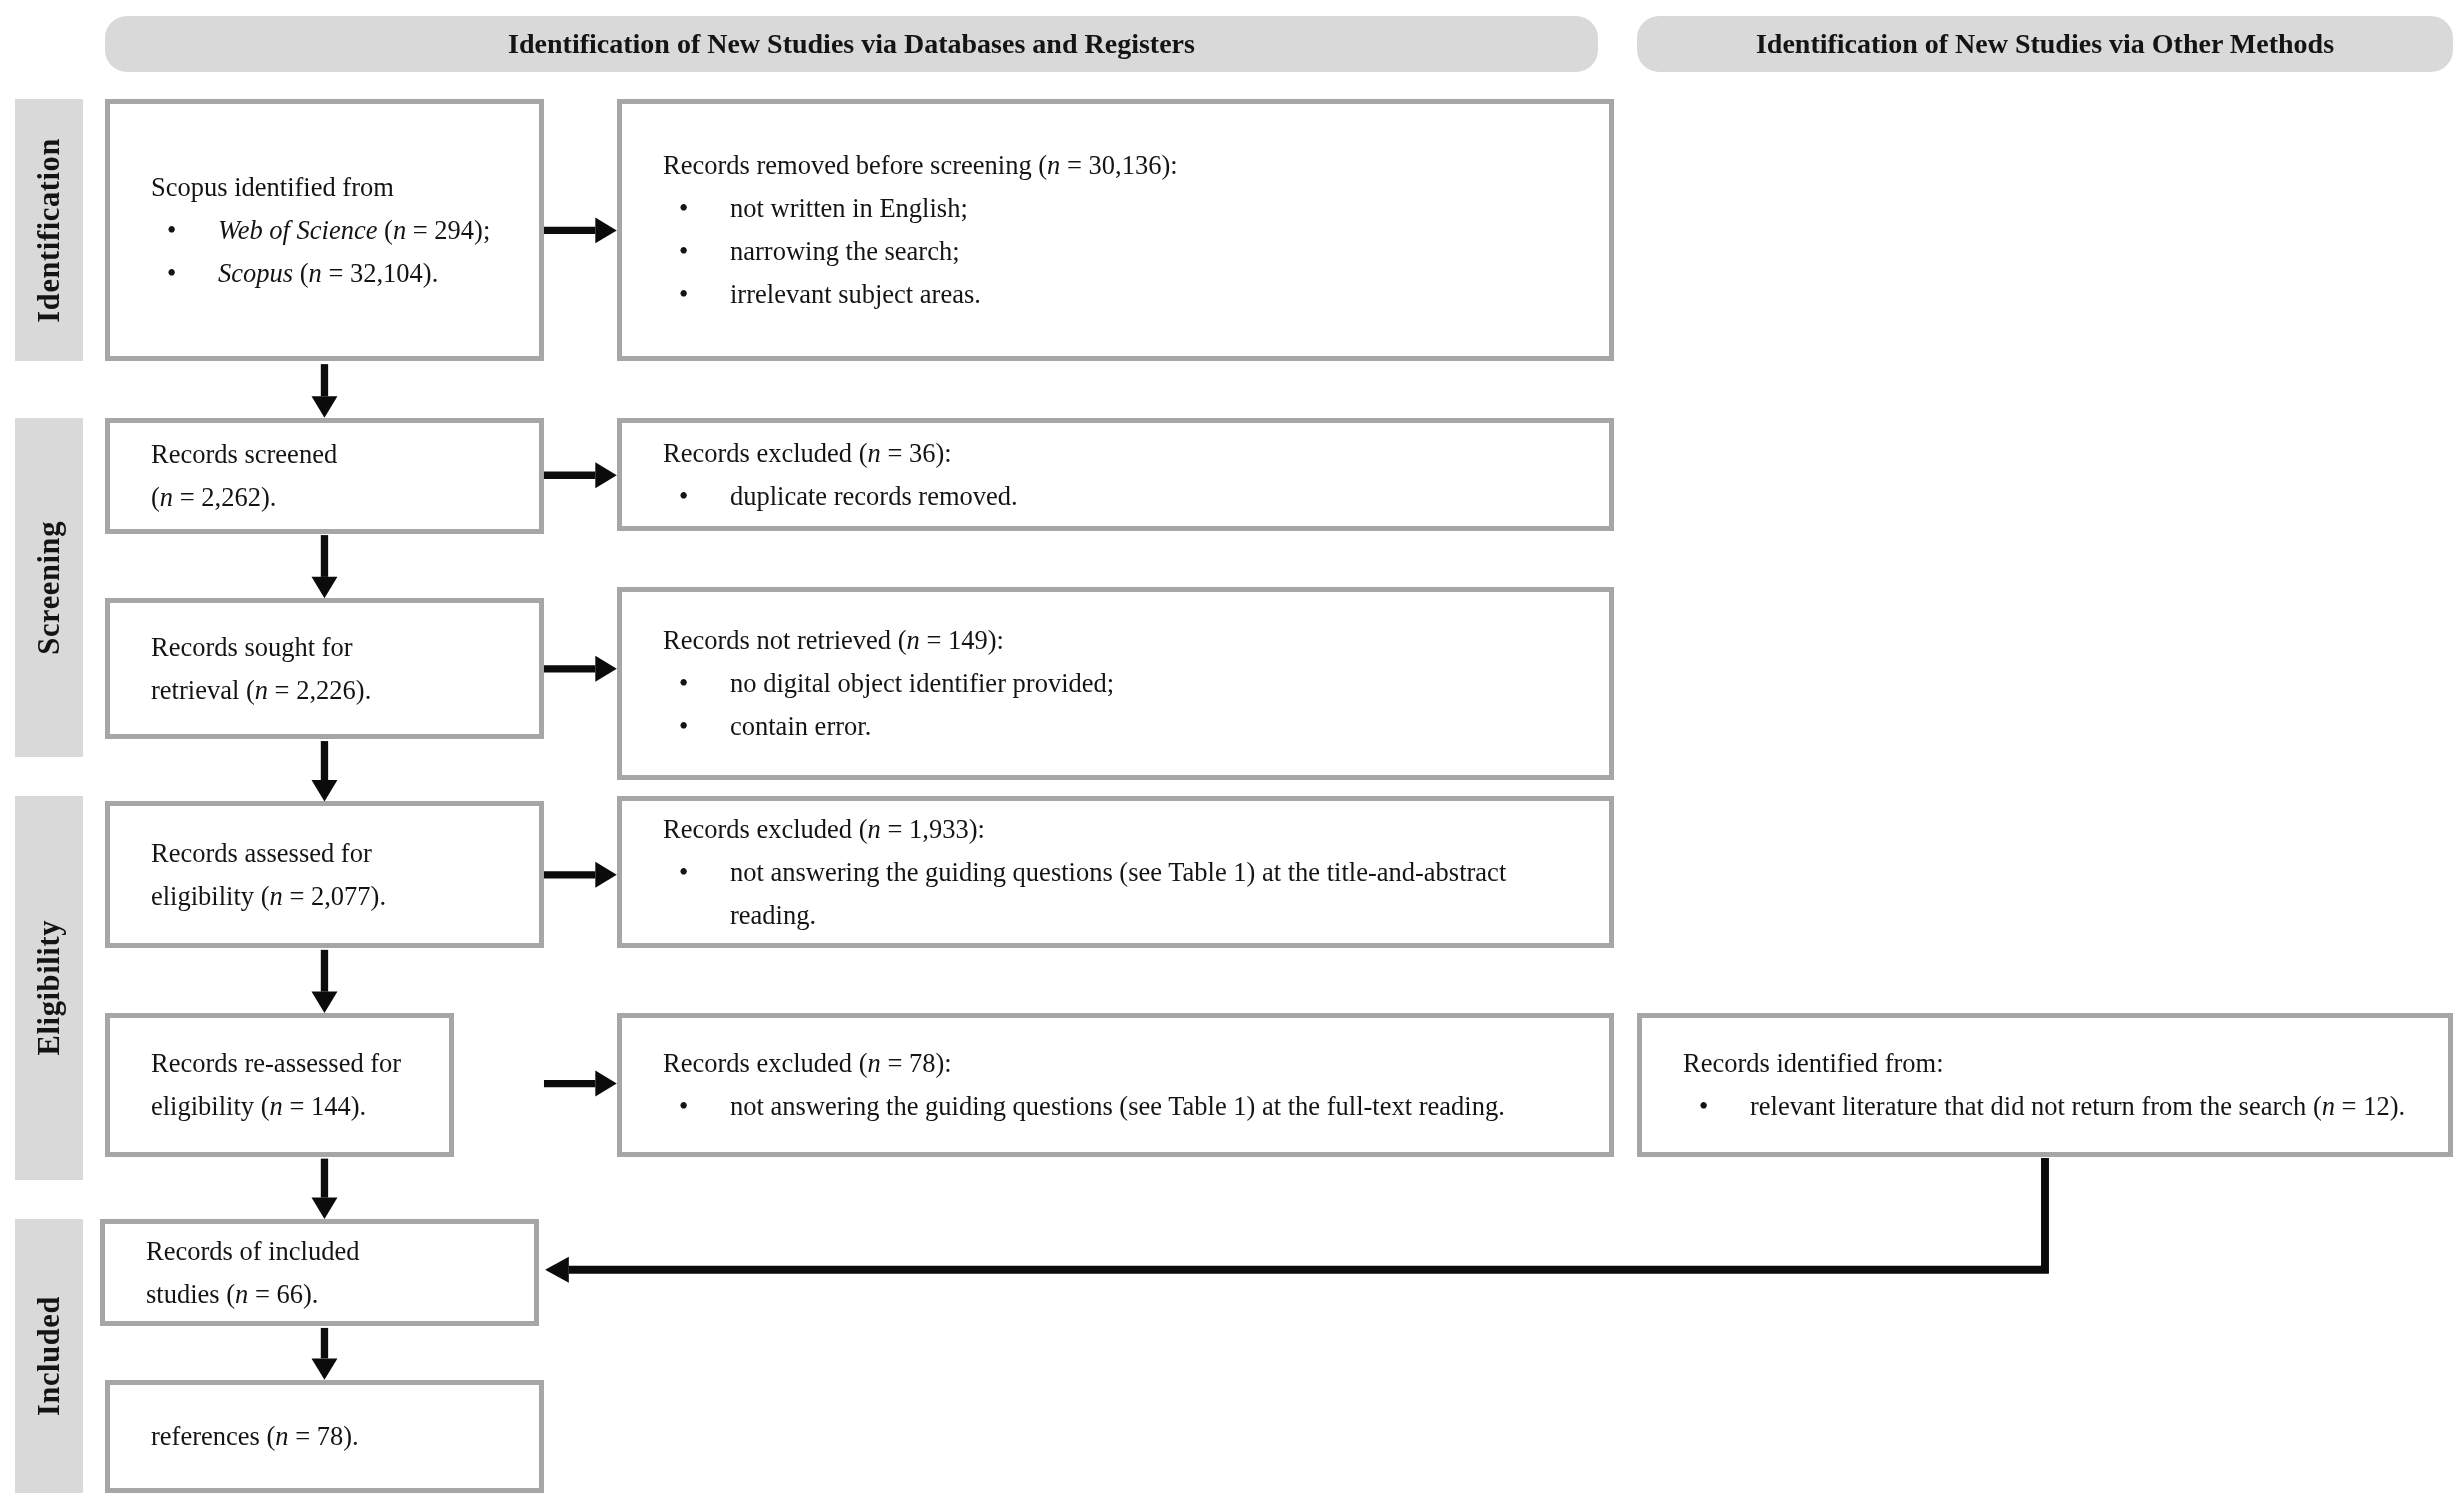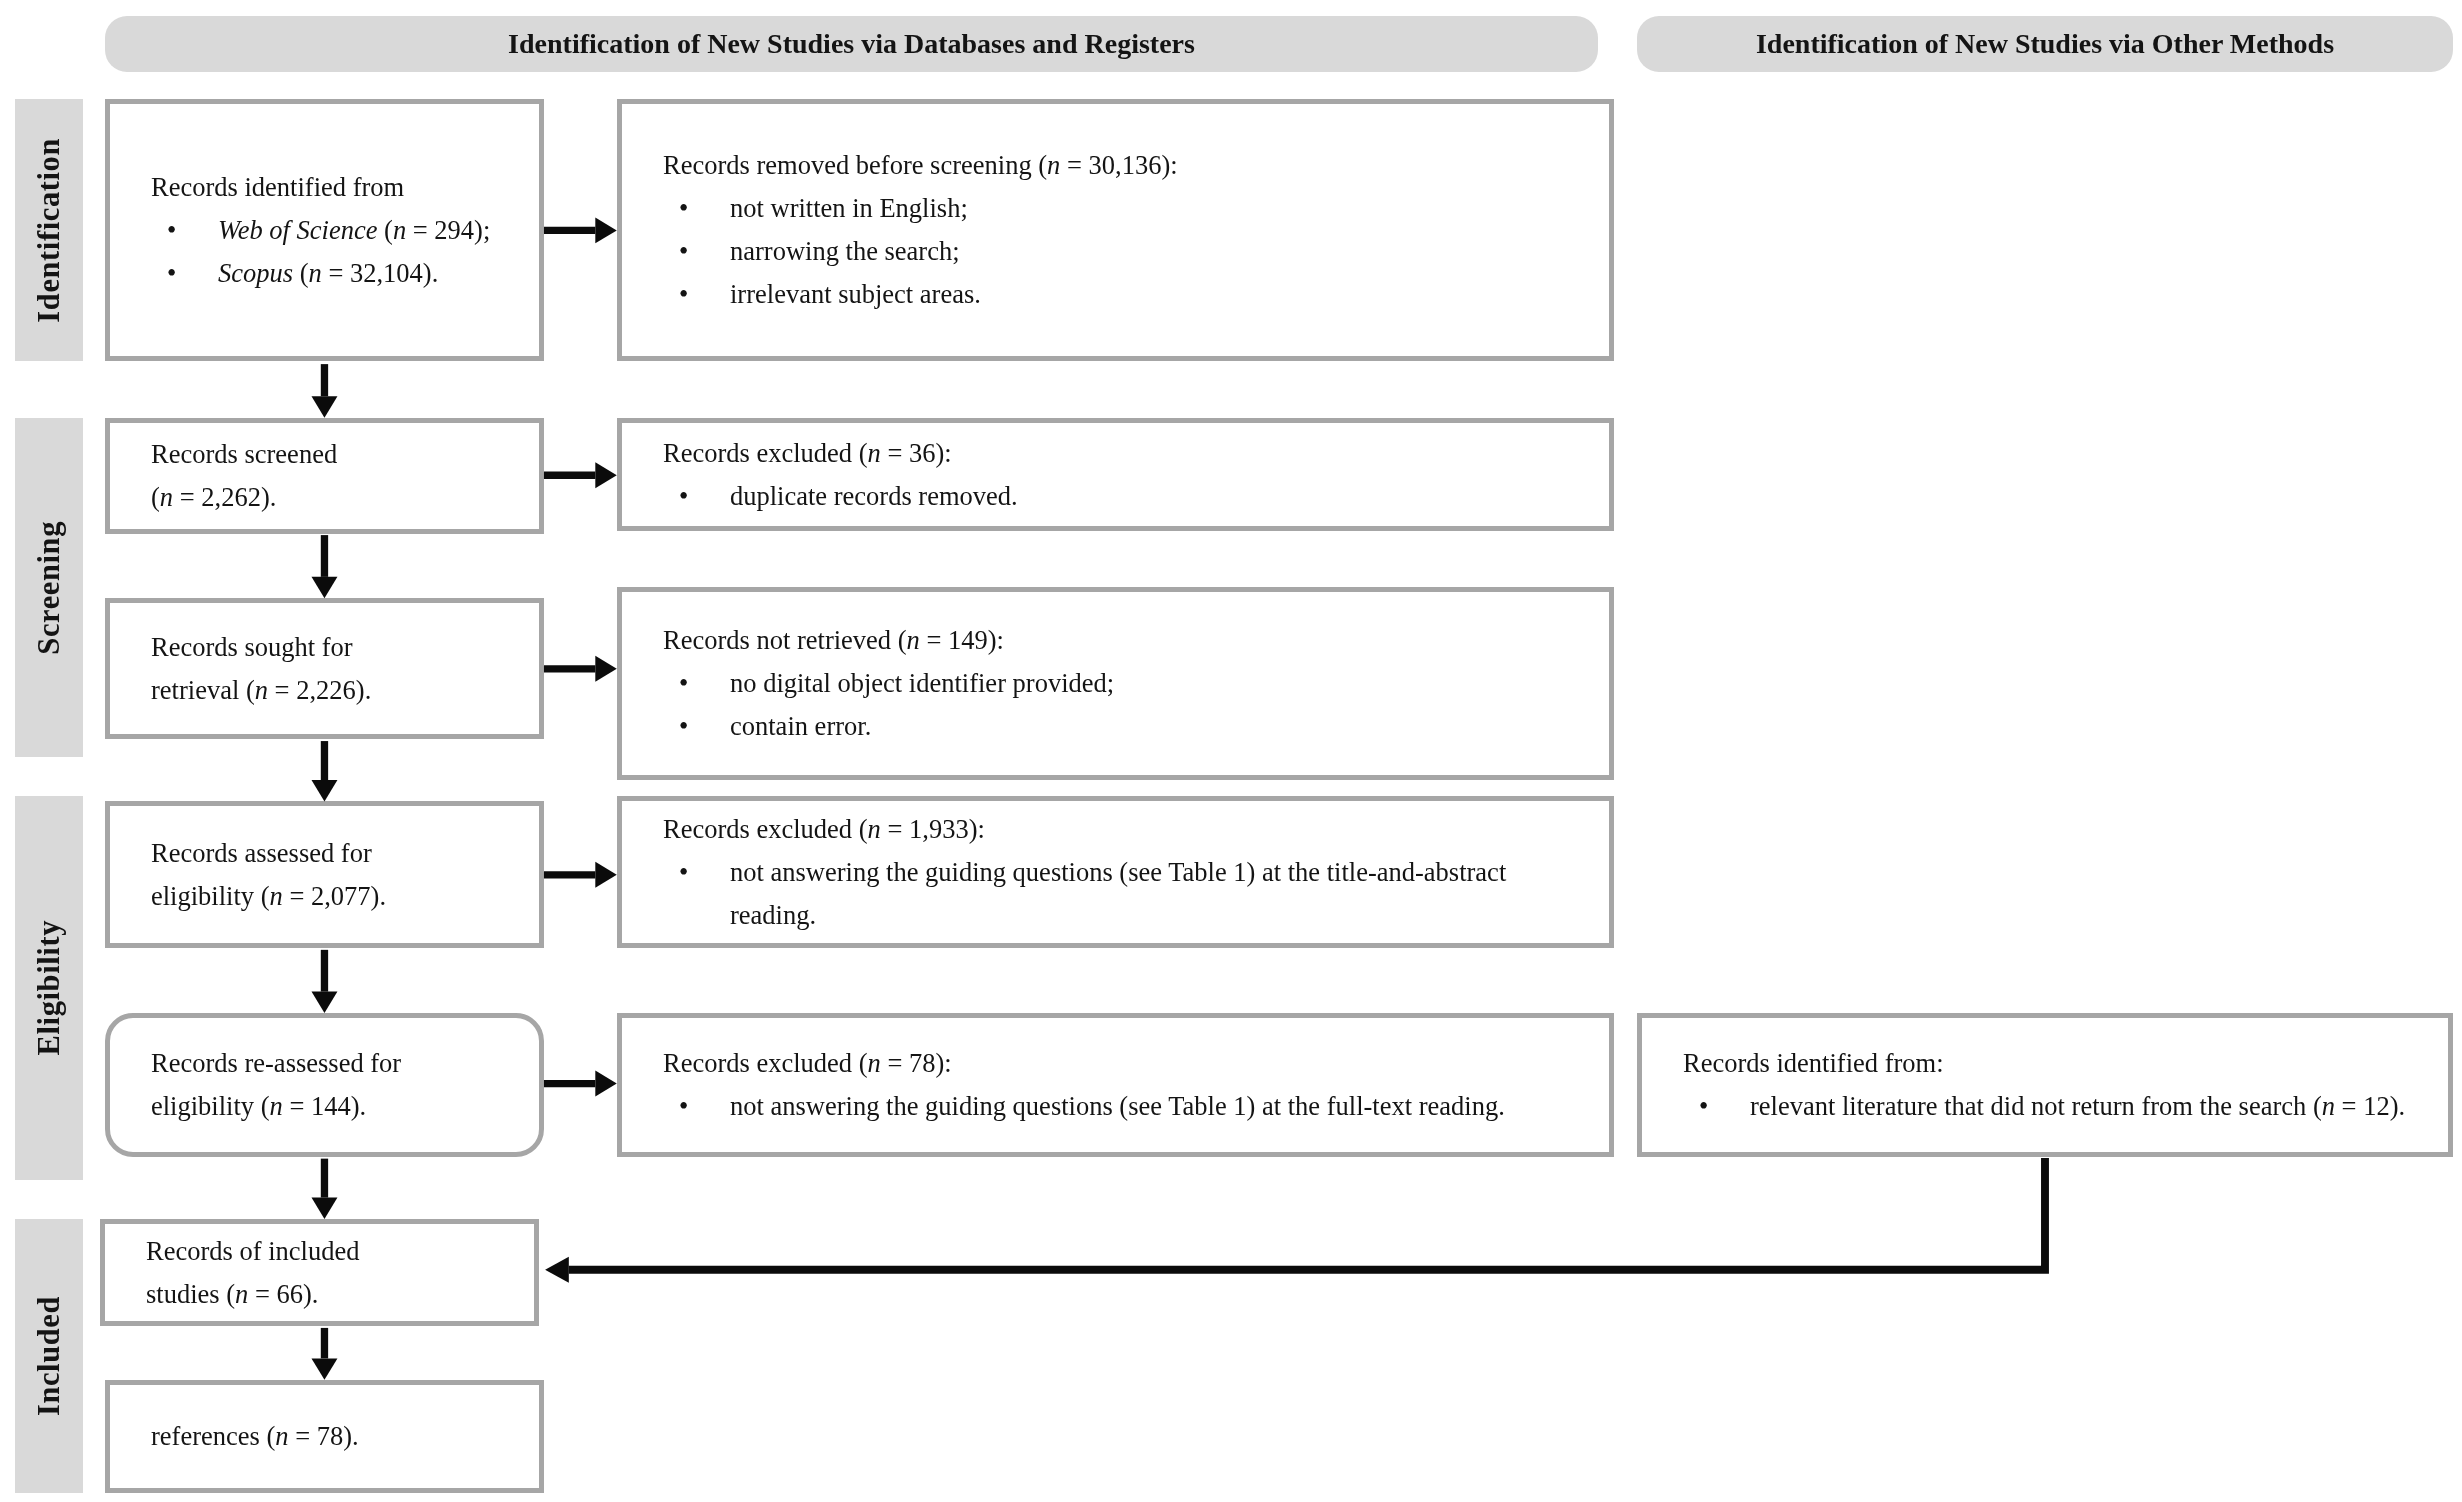--- a/index.html
+++ b/index.html
@@ -68,21 +68,21 @@
   <span>Screening</span>
 </div>
 <div class="band stage" style="left:15.2px;top:796px;width:68px;height:384px;">
   <span>Eligibility</span>
 </div>
 <div class="band stage" style="left:15.2px;top:1219px;width:68px;height:274px;">
   <span>Included</span>
 </div>
 
 <div class="box" style="left:105px;top:99px;width:439px;height:262px;">
-    <div class="line"><span>Records identified from</span></div>
+    <div class="line"><span>Scopus identified from</span></div>
     <div class="bullet">
       <span class="dot">•</span>
       <div class="btxt"><span class="it">Web of Science</span><span> (</span><span class="it">n</span><span> = 294);</span></div>
     </div>
     <div class="bullet">
       <span class="dot">•</span>
       <div class="btxt"><span class="it">Scopus</span><span> (</span><span class="it">n</span><span> = 32,104).</span></div>
     </div>
   </div>
 <div class="box" style="left:105px;top:418px;width:439px;height:116px;">
@@ -90,21 +90,21 @@
     <div class="line"><span>(</span><span class="it">n</span><span> = 2,262).</span></div>
   </div>
 <div class="box" style="left:105px;top:598px;width:439px;height:141px;">
     <div class="line"><span>Records sought for</span></div>
     <div class="line"><span>retrieval (</span><span class="it">n</span><span> = 2,226).</span></div>
   </div>
 <div class="box" style="left:105px;top:801px;width:439px;height:147px;">
     <div class="line"><span>Records assessed for</span></div>
     <div class="line"><span>eligibility (</span><span class="it">n</span><span> = 2,077).</span></div>
   </div>
-<div class="box" style="left:105px;top:1013px;width:439px;height:144px;border-radius:28px;">
+<div class="box" style="left:105px;top:1013px;width:349px;height:144px;">
     <div class="line"><span>Records re-assessed for</span></div>
     <div class="line"><span>eligibility (</span><span class="it">n</span><span> = 144).</span></div>
   </div>
 <div class="box" style="left:100px;top:1219px;width:439px;height:107px;">
     <div class="line"><span>Records of included</span></div>
     <div class="line"><span>studies (</span><span class="it">n</span><span> = 66).</span></div>
   </div>
 <div class="box" style="left:105px;top:1380px;width:439px;height:113px;">
     <div class="line"><span>references (</span><span class="it">n</span><span> = 78).</span></div>
   </div>

